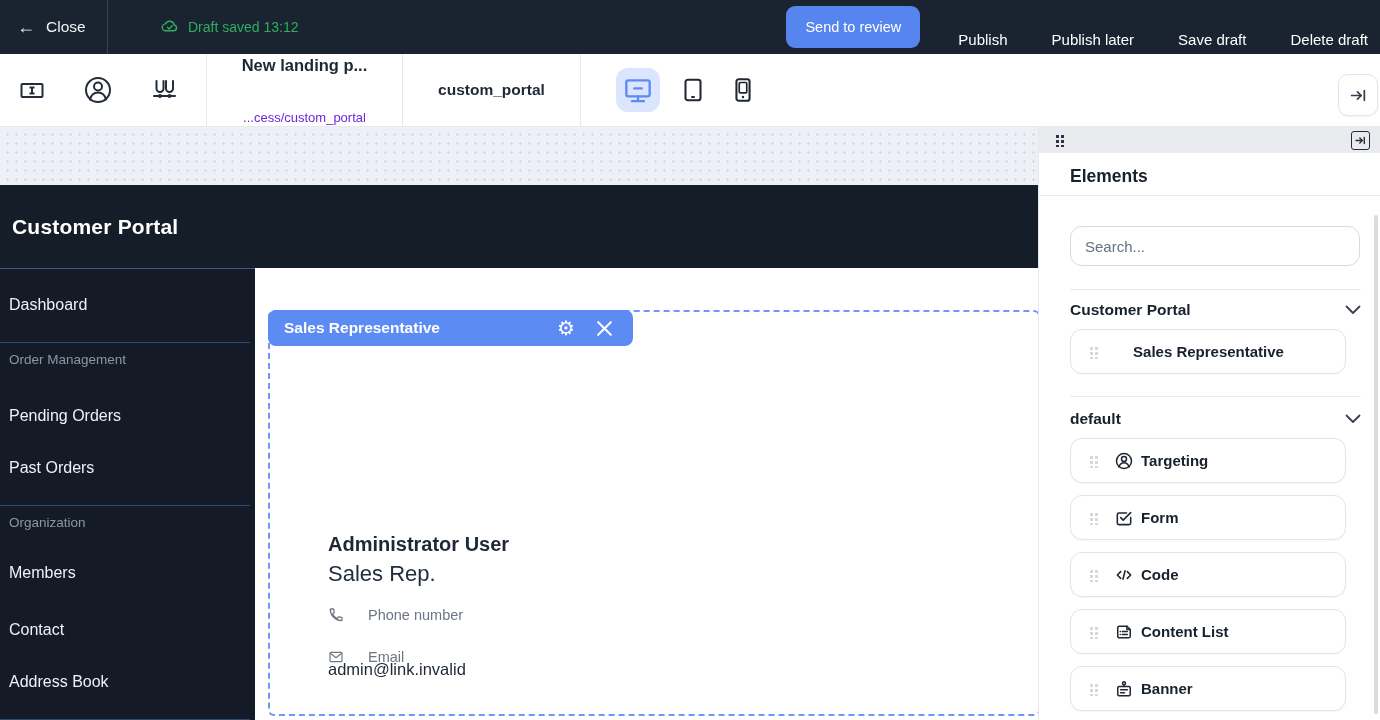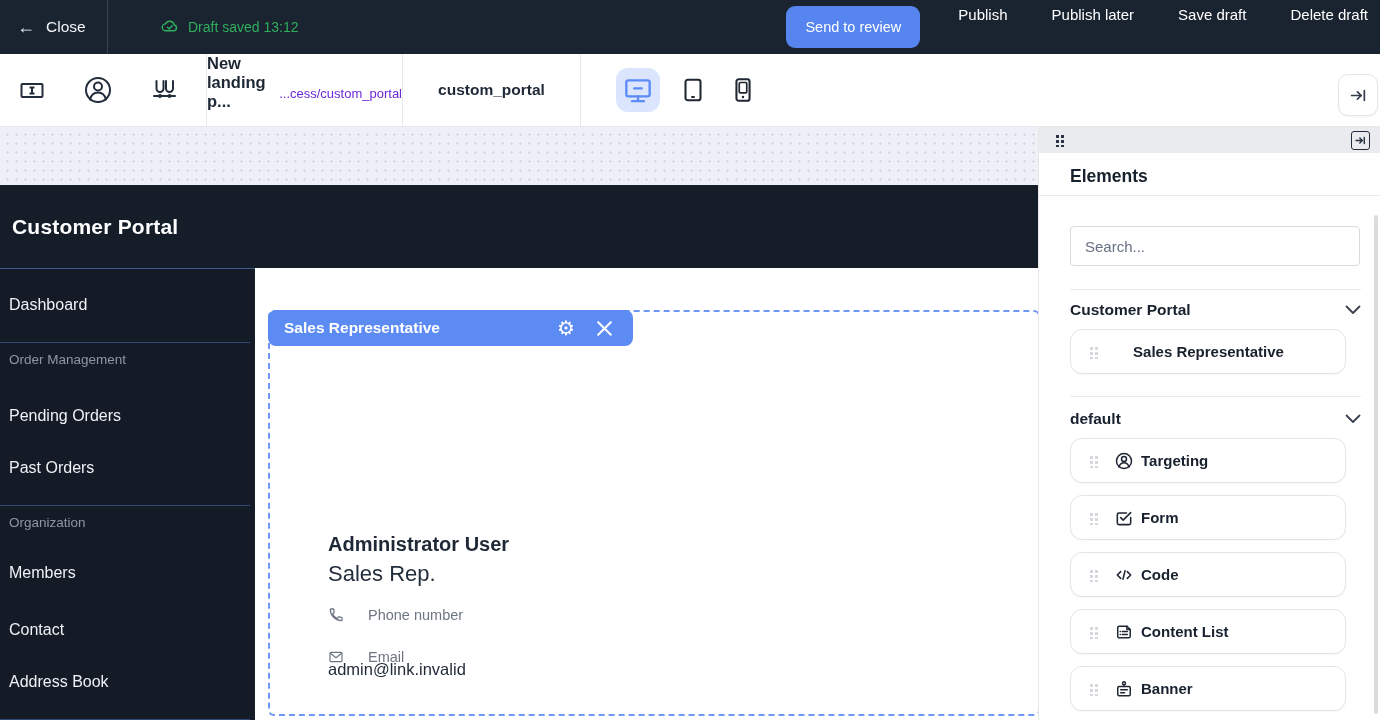--- a/index.html
+++ b/index.html
@@ -7,30 +7,30 @@
   body { font-family:"Liberation Sans","DejaVu Sans",sans-serif; background:#fff; }
   .screen { position:relative; width:1380px; height:720px; overflow:hidden; background:#fff; }
 
   
   .topbar { position:absolute; left:0; top:0; width:1380px; height:54px; background:#1a2330; display:flex; align-items:center; color:#fff; z-index:30; }
   .close-area { width:108px; height:54px; display:flex; align-items:center; gap:11px; padding-left:17px; border-right:1px solid rgba(255,255,255,.14); cursor:pointer; }
   .back-arrow { font-size:18px; color:#e7ebf2; line-height:1; }
   .close-label { font-size:15.5px; color:#f2f5f9; }
   .app-title { margin-left:30px; font-size:26px; font-weight:800; letter-spacing:-.2px; color:#ffffff; }
   .draft-status { margin-left:52px; display:flex; align-items:center; gap:8px; color:#2fae5e; font-size:14px; }
-  .topbar-actions { margin-left:auto; display:flex; align-items:flex-start; gap:44px; padding-right:12px; }
+  .topbar-actions { margin-left:auto; display:flex; align-items:flex-end; gap:44px; padding-right:12px; }
   .tb-btn { background:none; border:none; color:#fff; font-size:15px; font-family:inherit; cursor:pointer; white-space:nowrap; }
   .tb-btn.primary { background:#5685ef; border-radius:9px; padding:13px 19px; font-size:14.5px; margin-right:-6px; }
 
   
   .toolbar { position:absolute; left:0; top:54px; width:1380px; height:73px; background:#fff; border-bottom:1px solid #e8e9ed; display:flex; align-items:center; z-index:25; }
   .tb-icons { width:206px; height:100%; display:flex; align-items:center; gap:30px; padding-left:14px; }
   .tool-icon { width:36px; height:36px; display:flex; align-items:center; justify-content:center; color:#232d3b; cursor:pointer; }
   .tb-sep { width:1px; height:100%; background:#e8e9ed; }
-  .tb-pageinfo { width:196px; height:100%; display:flex; flex-direction:row; align-items:flex-start; justify-content:center; gap:3px; border-right:1px solid #e8e9ed; cursor:pointer; }
+  .tb-pageinfo { width:196px; height:100%; display:flex; flex-direction:column; align-items:center; justify-content:center; gap:3px; border-right:1px solid #e8e9ed; cursor:pointer; }
   .tb-pagename { font-size:16.5px; font-weight:700; color:#1e2835; }
   .tb-pagepath { font-size:13px; color:#6d28d9;margin-top:32px; }
   .tb-tab { width:178px; height:100%; display:flex; align-items:center; justify-content:center; border-right:1px solid #e8e9ed; font-size:15.5px; font-weight:700; color:#1f2937; cursor:pointer; }
   .tb-devices { display:flex; align-items:center; gap:16px; padding-left:35px; }
   .device-btn { width:44px; height:44px; border-radius:12px; display:flex; align-items:center; justify-content:center; background:transparent; border:none; cursor:pointer; color:#1f2733; }
   .device-btn.active { background:#dbe5fd; color:#5b8cf5; }
   .device-btn.slim { width:34px; height:34px; }
   .tb-collapse { position:absolute; right:2px; top:20px; width:40px; height:42px; border:1px solid #e3e5ea; border-radius:10px; background:#fff; display:flex; align-items:center; justify-content:center; color:#333d4c; cursor:pointer; box-shadow:0 1px 2px rgba(16,24,40,.05); }
 
   
@@ -58,21 +58,21 @@
   .el-email-value { position:absolute; left:58px; top:348px; font-size:16.5px; color:#1e2836; }
 
   
   .panel { position:absolute; left:1038px; top:127px; width:342px; height:593px; background:#fff; border-left:1px solid #e6e8ec; z-index:20; }
   .panel-grip-strip { height:26px; background:#e9ebef; display:flex; align-items:center; justify-content:space-between; padding:0 10px 0 15px; }
   .grip { width:10px; height:14px; background-image:radial-gradient(circle,#2a3342 1.5px,transparent 1.6px); background-size:5px 5px; background-position:1px 1px; cursor:grab; }
   .panel-collapse { width:19px; height:19px; border:1.5px solid #232d3b; border-radius:3px; background:#e9ebef; display:flex; align-items:center; justify-content:center; color:#232d3b; cursor:pointer; }
   .panel-title { margin:13px 0 0 31px; height:29px; font-size:17.5px; font-weight:800; color:#18212e; }
   .panel-div-full { height:1px; background:#e9eaee; }
   .search-wrap { margin:30px 19px 0 31px; }
-  .search-input { width:290px; height:40px; border:1px solid #d7dae0; border-radius:4px; padding:0 14px; font-size:15px; color:#1e2835; font-family:inherit; outline:none; }
+  .search-input { width:290px; height:40px; border:1px solid #d7dae0; border-radius:12px; padding:0 14px; font-size:15px; color:#1e2835; font-family:inherit; outline:none; }
   .search-input::placeholder { color:#667084; }
   .panel-div-inset { margin:23px 19px 0 31px; height:1px; background:#e9eaee; }
   .section-row { margin:7px 19px 0 31px; height:25px; display:flex; align-items:center; justify-content:space-between; cursor:pointer; }
   .section-row.second { margin-top:9px; }
   .section-label { font-size:15.5px; font-weight:700; color:#18212e; }
   .chevron { color:#39424f; display:flex; }
   .el-card { margin:7px 0 0 31px; width:276px; height:45px; border:1px solid #e2e4e9; border-radius:12px; background:#fff; display:flex; align-items:center; cursor:pointer; box-shadow:0 1px 1px rgba(16,24,40,.03); }
   .el-card + .el-card { margin-top:12px; }
   .card-grip { width:10px; height:14px; margin-left:17px; background-image:radial-gradient(circle,#d6d8dd 1.5px,transparent 1.6px); background-size:5px 5px; background-position:1px 1px; cursor:grab; flex:none; }
   .card-icon { margin-left:16px; display:flex; color:#1f2733; flex:none; }

